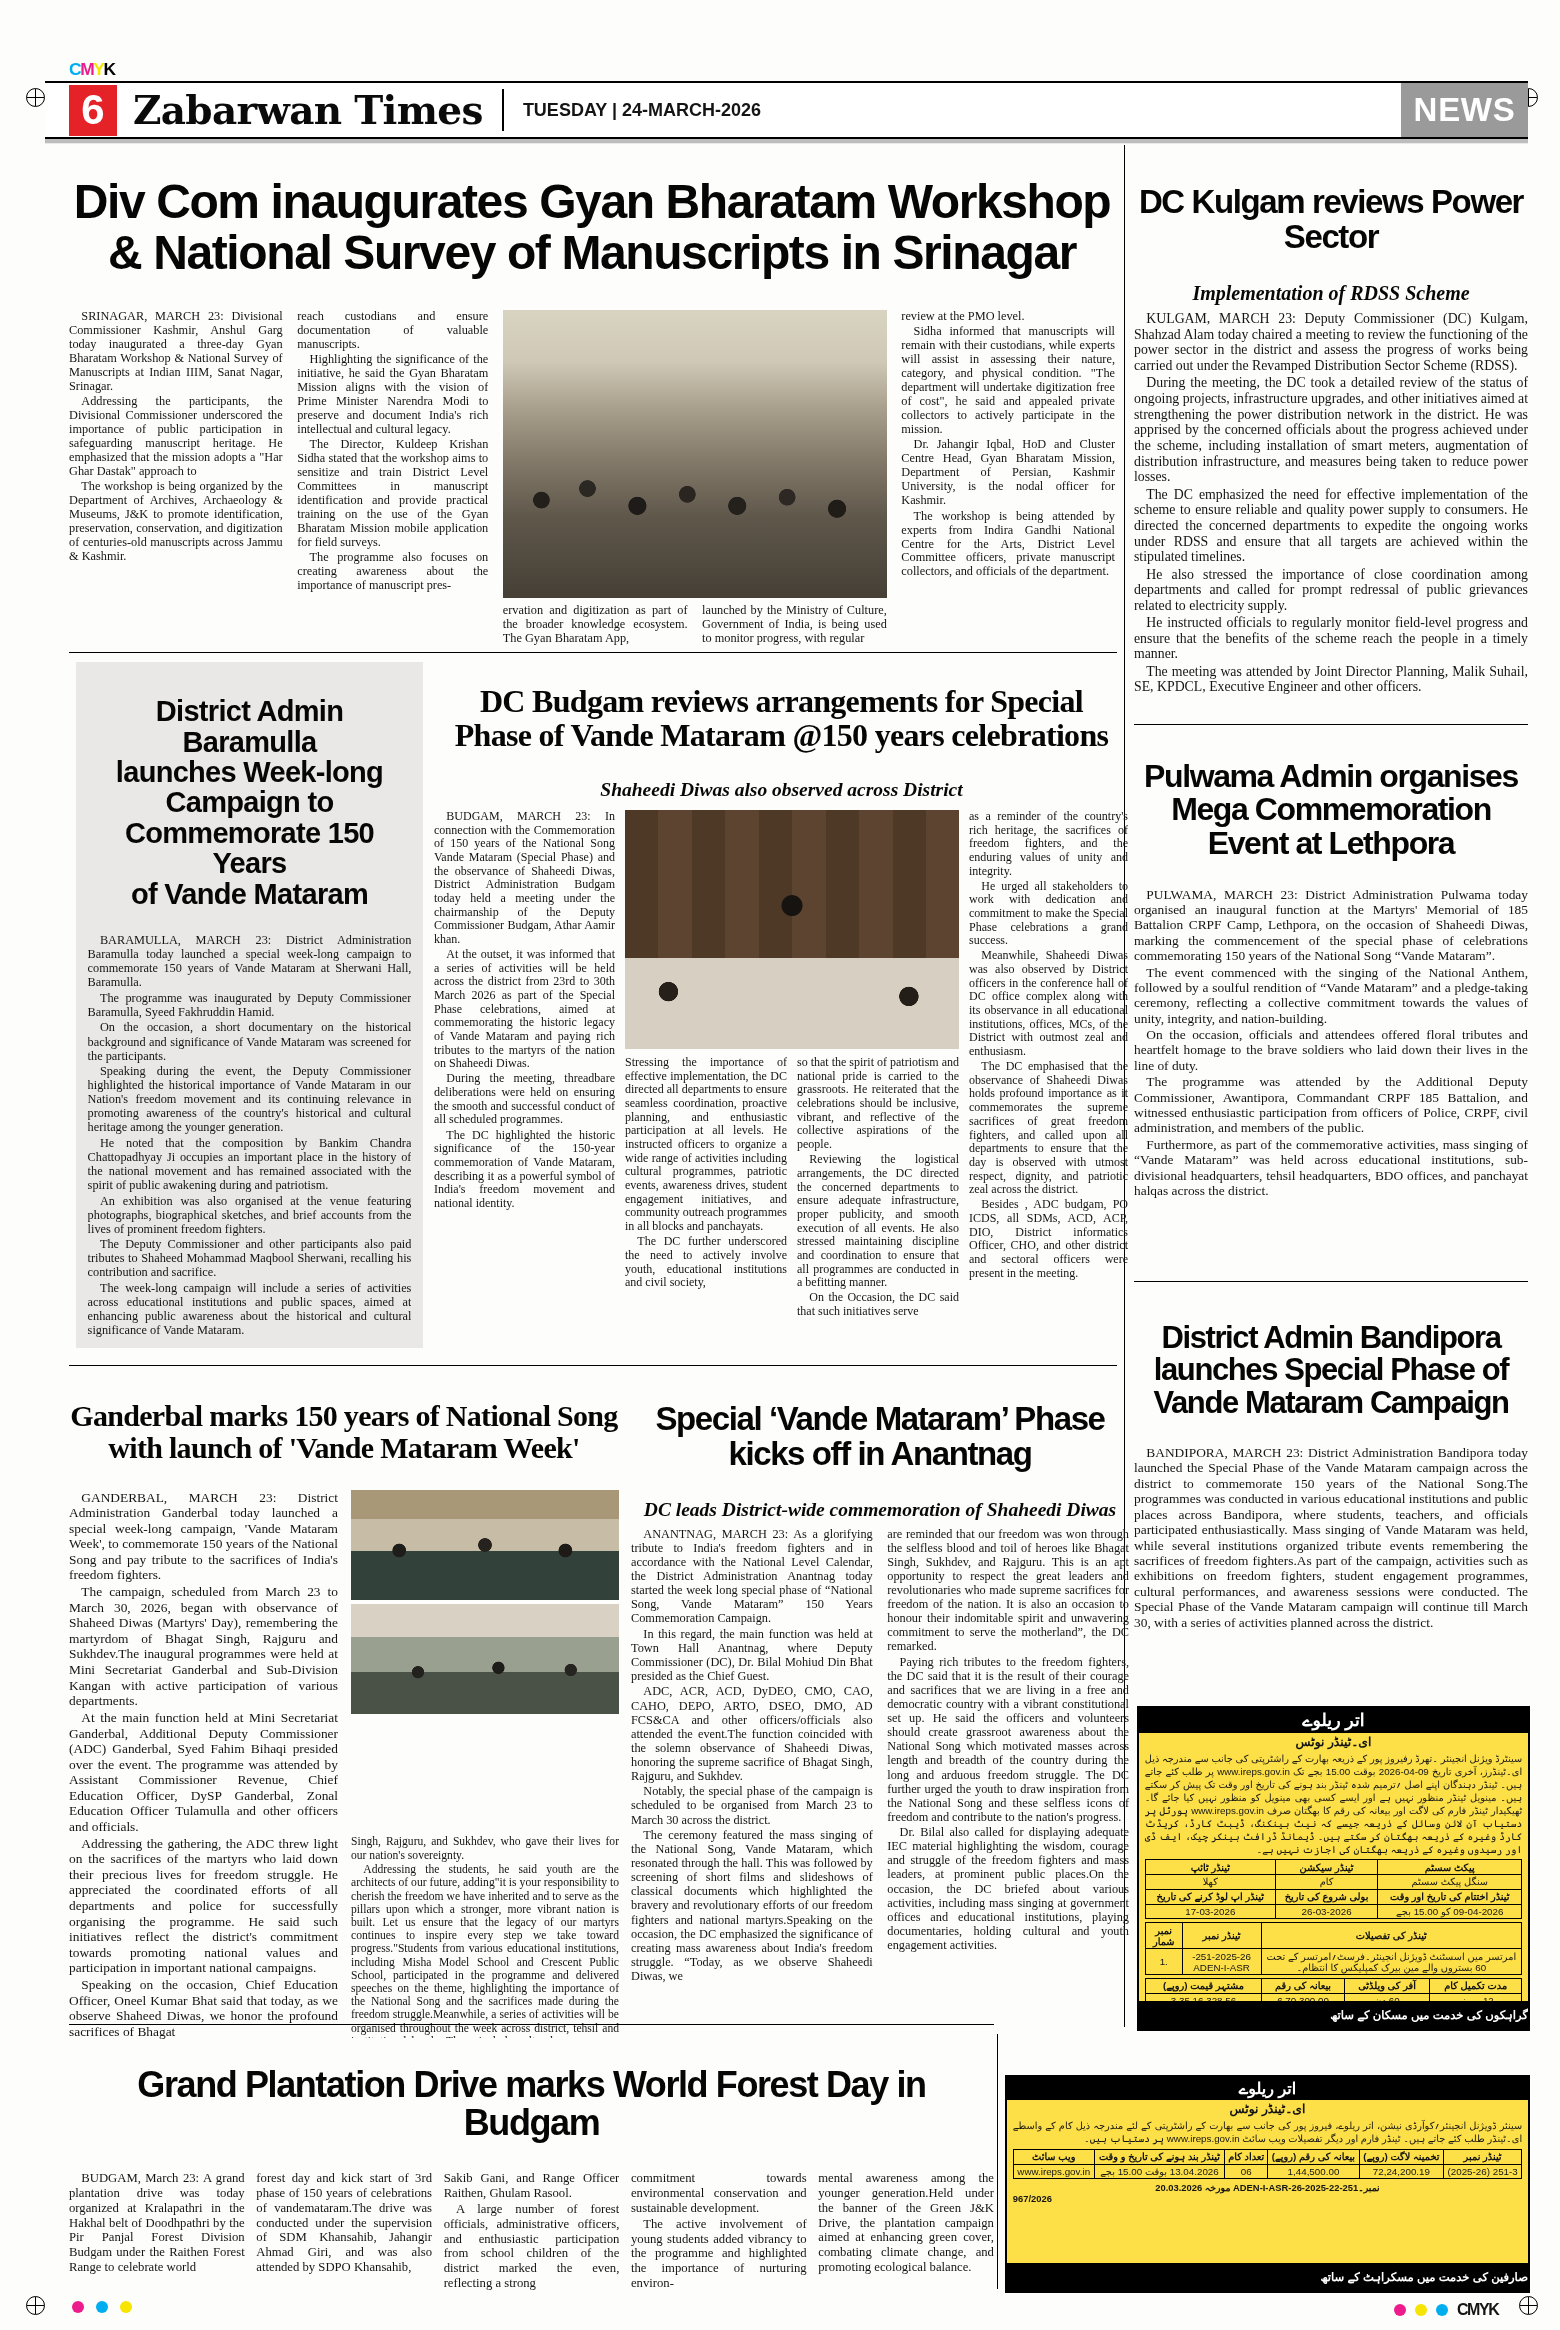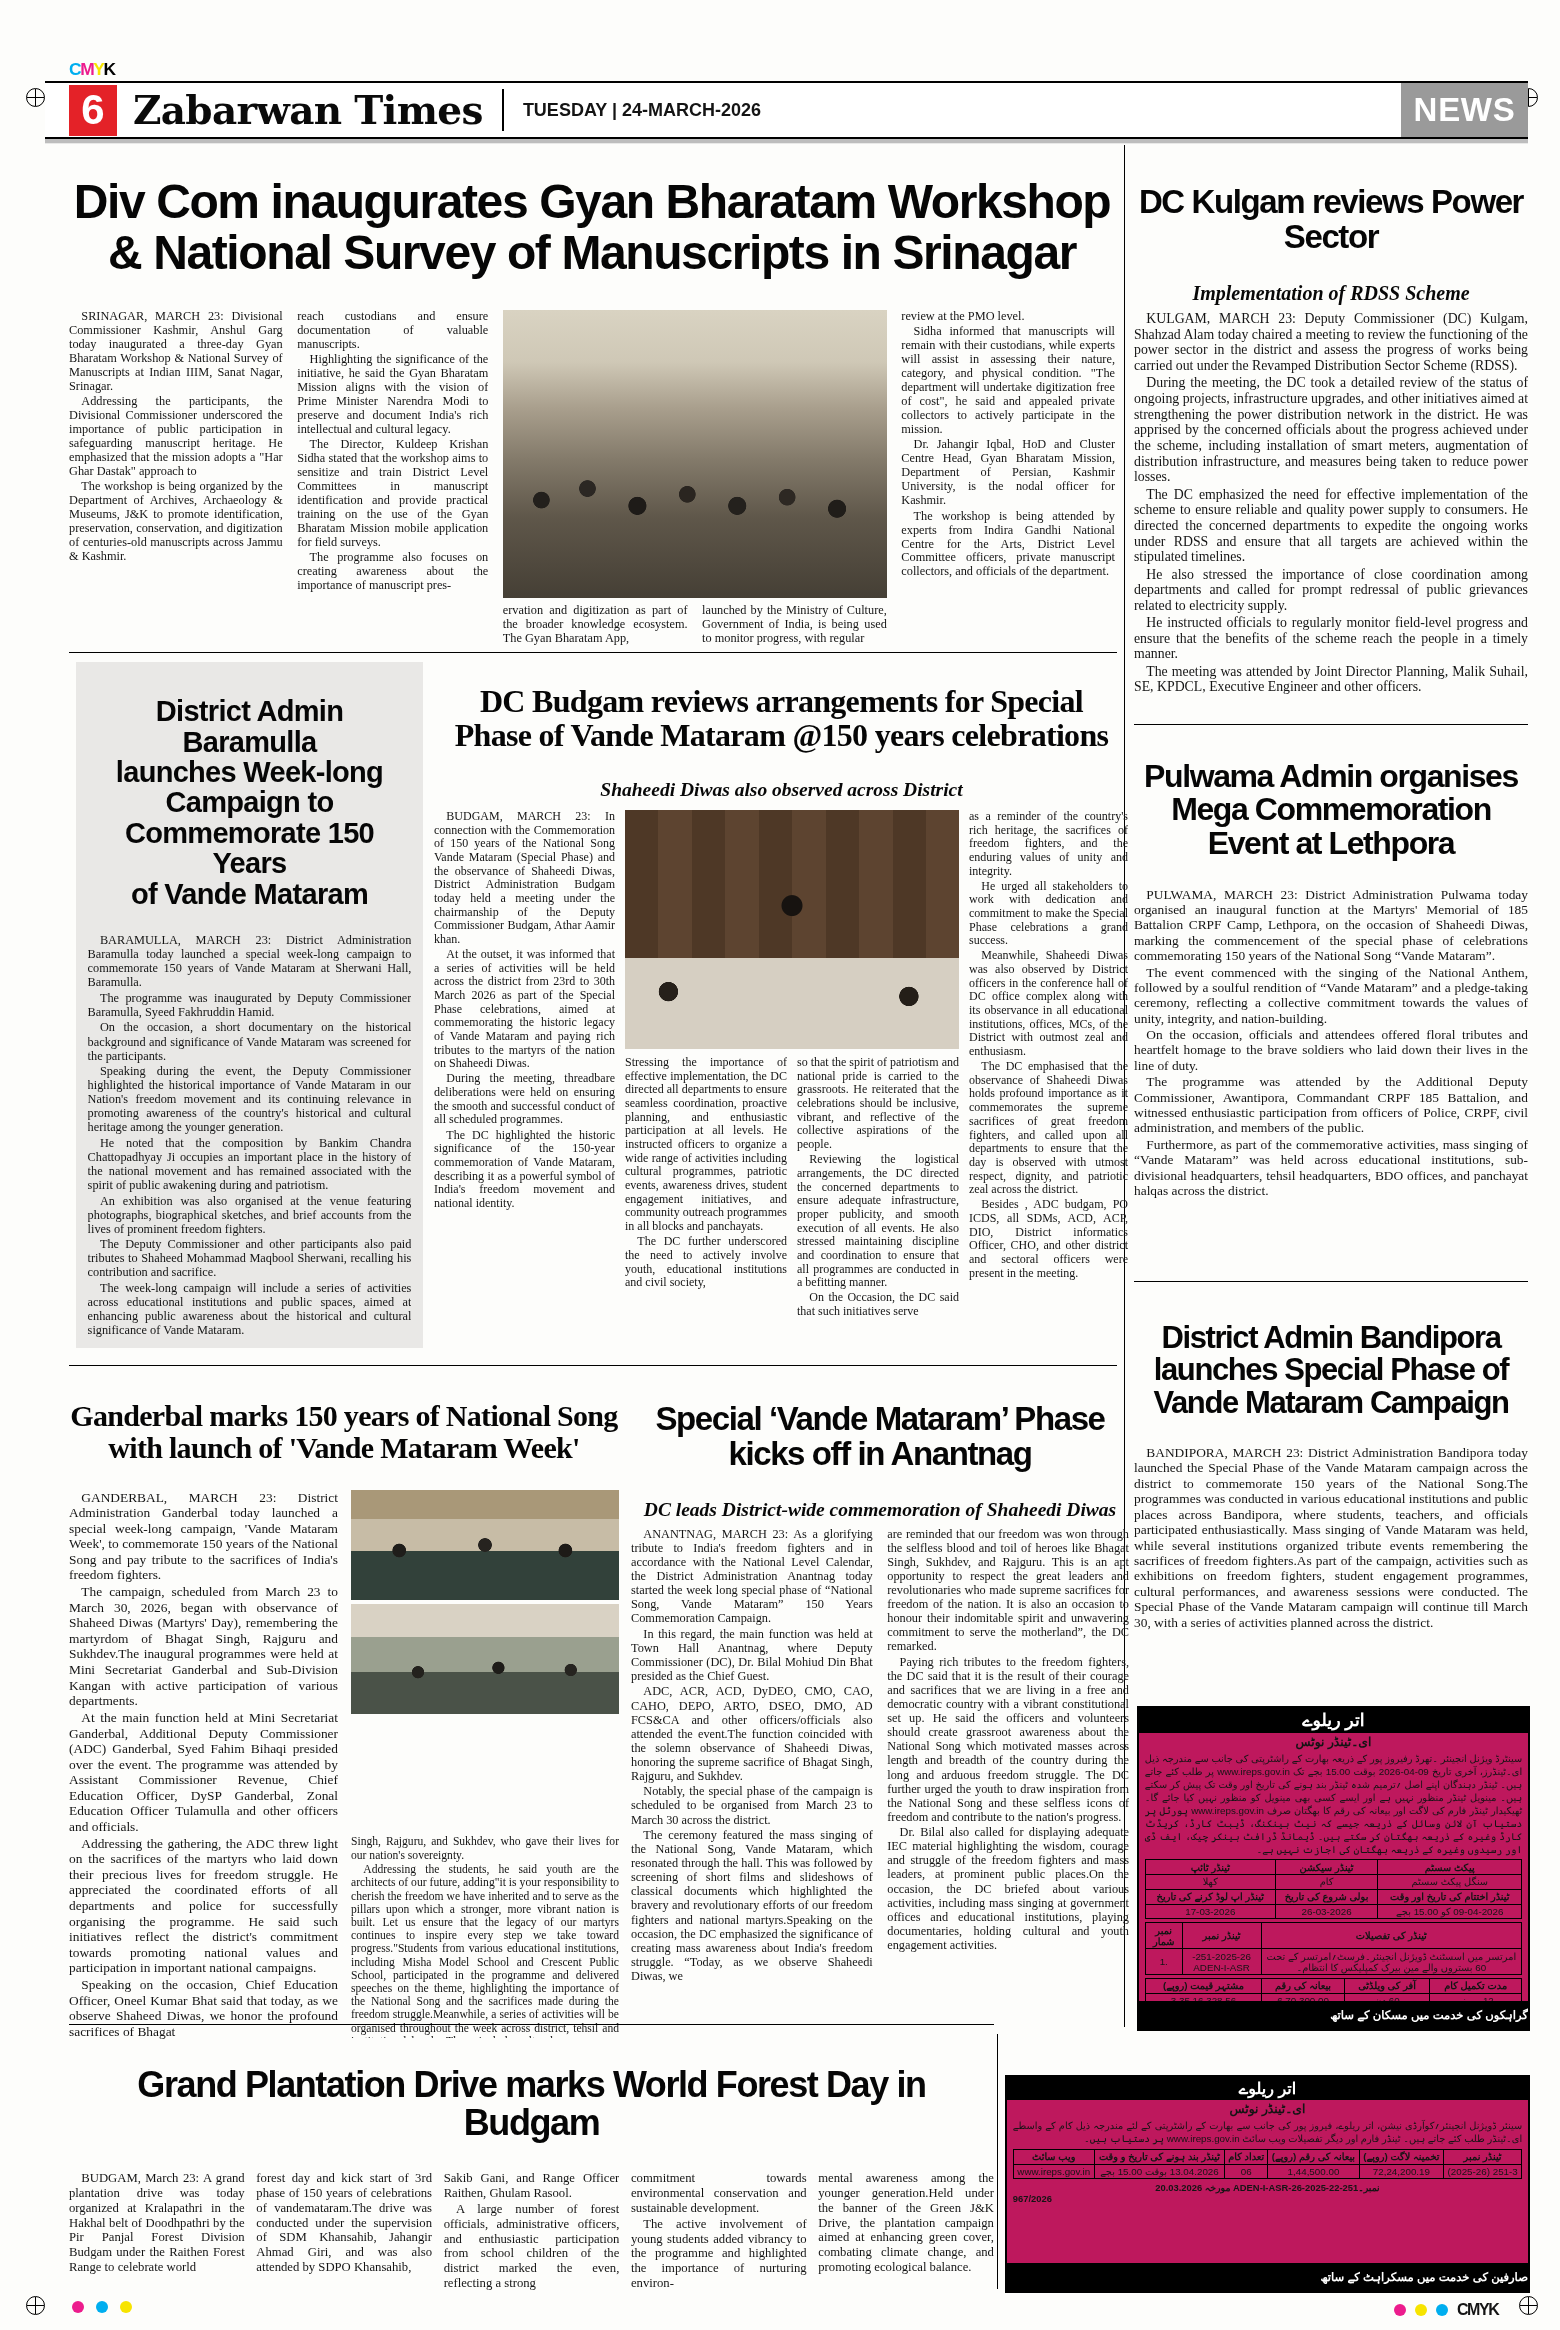--- a/index.html
+++ b/index.html
@@ -58,21 +58,21 @@
     radial-gradient(circle at 55% 58%, #1e1c19 5.8px, transparent 6.5px),
     radial-gradient(circle at 82% 60%, #262420 5.8px, transparent 6.5px),
     linear-gradient(180deg,#d9d2c4 0 30%,#9aa08f 30% 62%,#4a5248 62% 100%);}
   .photo-g3{background:
     radial-gradient(circle at 30% 55%, #2a2understand8 0, transparent 0),
     radial-gradient(circle at 20% 58%, #22201c 5.8px, transparent 6.5px),
     radial-gradient(circle at 48% 55%, #282520 5.8px, transparent 6.5px),
     radial-gradient(circle at 76% 58%, #1f1d19 5.8px, transparent 6.5px),
     linear-gradient(180deg,#c2cbd2 0 35%,#e4e2da 35% 62%,#6c6a5e 62% 100%);}
   
-  .ad{font-family:"Liberation Sans",sans-serif;direction:rtl;border:2.2px solid #000;background:#be185d;overflow:hidden;}
+  .ad{font-family:"Liberation Sans",sans-serif;direction:rtl;border:2.2px solid #000;background:#fde047;overflow:hidden;}
   .ad-bar{background:#000;color:#fff;text-align:center;font-weight:700;font-size:17.4px;padding:2.2px 0;}
   .ad-sub{text-align:center;font-weight:700;font-size:12.3px;padding:1.4px 0;}
   .ad .para{font-size:9.8px;line-height:1.32;text-indent:0;margin:0 0 1.4px 0;text-align:justify;}
   .ad-body{padding:2.9px 5.8px;}
   .ad table{width:100%;border-collapse:collapse;direction:rtl;margin:2.9px 0;}
   .ad th,.ad td{border:1.1px solid #000;text-align:center;padding:1.4px 2.2px;font-size:9.8px;font-weight:400;}
   .ad th{font-weight:700;}
   .ad-foot{background:#000;color:#fff;text-align:right;font-weight:700;font-size:11.6px;padding:7px 0;
            position:absolute;bottom:0;left:0;right:0;}
   .ad-small{font-size:9.4px;}

